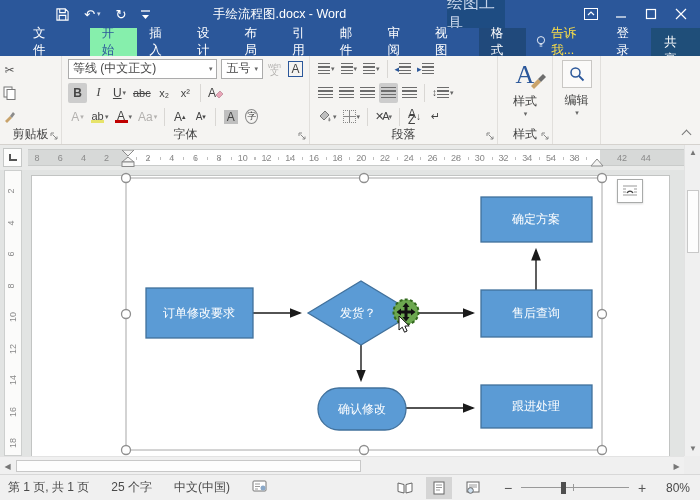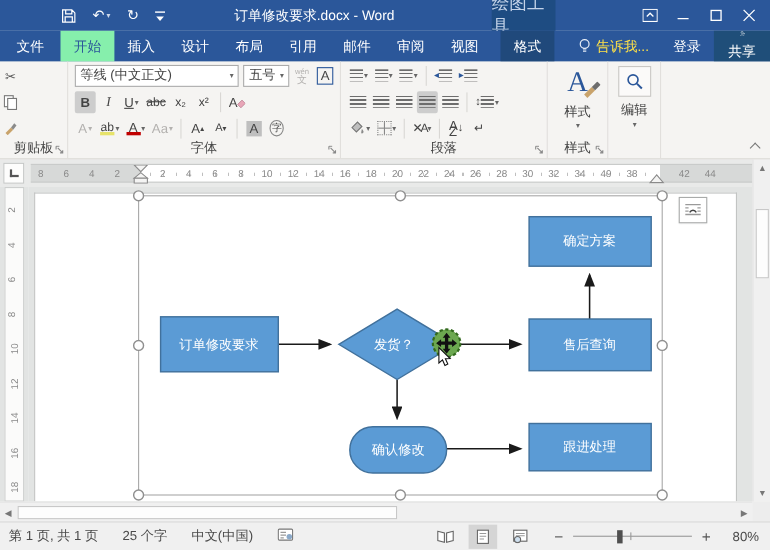--- a/index.html
+++ b/index.html
@@ -15,21 +15,21 @@
   .doc-title { position:absolute; left:213px; top:0; height:28px; line-height:28px; font-size:12.5px; color:#fff; }
   .ctx-tool { position:absolute; left:447px; top:0; width:58px; height:28px; background:#1E4C82;
     color:#C4D3E9; font-size:16px; display:flex; align-items:center; justify-content:center; }
   .winctl { position:absolute; right:4px; top:0; height:28px; display:flex; align-items:center; }
   .winbtn { width:30px; height:28px; display:flex; align-items:center; justify-content:center; }
 
   
   .tabrow { position:absolute; top:28px; left:0; right:0; height:28px; background:#2B579A;
     display:flex; align-items:stretch; color:#fff; font-size:12.5px; }
   .tab { padding:0 12px; display:flex; align-items:center; cursor:default; }
-  .tab.file { padding:0 15px; }
+  .tab.file { padding:0 33px; }
   .tab.active { background:#86efac; color:#2B579A; }
   .tab.ctxtab { background:#20497B; margin-left:8px; }
   .tabrow-right { margin-left:auto; display:flex; align-items:stretch; }
   .tellme { display:flex; align-items:center; gap:5px; padding:0 10px; color:#fde047; }
   .signin { display:flex; align-items:center; padding:0 12px; }
   .share { display:flex; align-items:center; gap:6px; padding:0 13px; background:#1F4E79;flex-direction:column; }
 
   
   .ribbon { position:absolute; top:56px; left:0; right:0; height:89px; background:#F5F4F2;
     border-bottom:1px solid #D5D2CE; display:flex; }
@@ -136,21 +136,21 @@
       <span class="qbtn">
           <span>↻</span>
         </span>
       <span class="qbtn">
         <svg width="9" height="11" viewBox="0 0 9 11">
             <path d="M0,2 H9" stroke="#fff" stroke-width="1.3"></path>
             <path d="M1,6 L4.5,10 L8,6 Z" fill="#fff"></path>
           </svg>
       </span>
     </div>
-    <div class="doc-title">订单修改要求.docx - Word</div>
+    <div class="doc-title">手绘流程图.docx - Word</div>
     <div class="ctx-tool">绘图工具</div>
     <div class="winctl">
       <span class="winbtn">
         <svg width="14" height="12" viewBox="0 0 14 12">
             <rect x="0.5" y="0.5" width="13" height="11" fill="none" stroke="#fff"></rect>
             <path d="M4,7 L7,4 L10,7" fill="none" stroke="#fff" stroke-width="1.2"></path>
           </svg>
       </span>
       <span class="winbtn">
         <svg width="12" height="12" viewBox="0 0 12 12">
@@ -465,21 +465,21 @@
           <span class="rlabel" style="left: 285.9px;">16</span>
           <span class="rlabel" style="left: 309.6px;">18</span>
           <span class="rlabel" style="left: 333.3px;">20</span>
           <span class="rlabel" style="left: 357px;">22</span>
           <span class="rlabel" style="left: 380.7px;">24</span>
           <span class="rlabel" style="left: 404.4px;">26</span>
           <span class="rlabel" style="left: 428.1px;">28</span>
           <span class="rlabel" style="left: 451.8px;">30</span>
           <span class="rlabel" style="left: 475.5px;">32</span>
           <span class="rlabel" style="left: 499.2px;">34</span>
-          <span class="rlabel" style="left: 522.9px;">49</span>
+          <span class="rlabel" style="left: 522.9px;">54</span>
           <span class="rlabel" style="left: 546.6px;">38</span>
         </div>
       <div style="position:absolute;inset:0;">
           <span class="rlabel" style="left: 594px;">42</span>
           <span class="rlabel" style="left: 617.7px;">44</span>
           <span class="rlabel" style="left: 667px;">46</span>
           <span class="rlabel" style="left: 665.1px;">48</span>
         </div>
       <svg width="656" height="17" style="position:absolute;left:0;top:0;">
         <polygon points="94,0 106,0 100,6" fill="#F4F4F3" stroke="#8a8a8a"></polygon>

